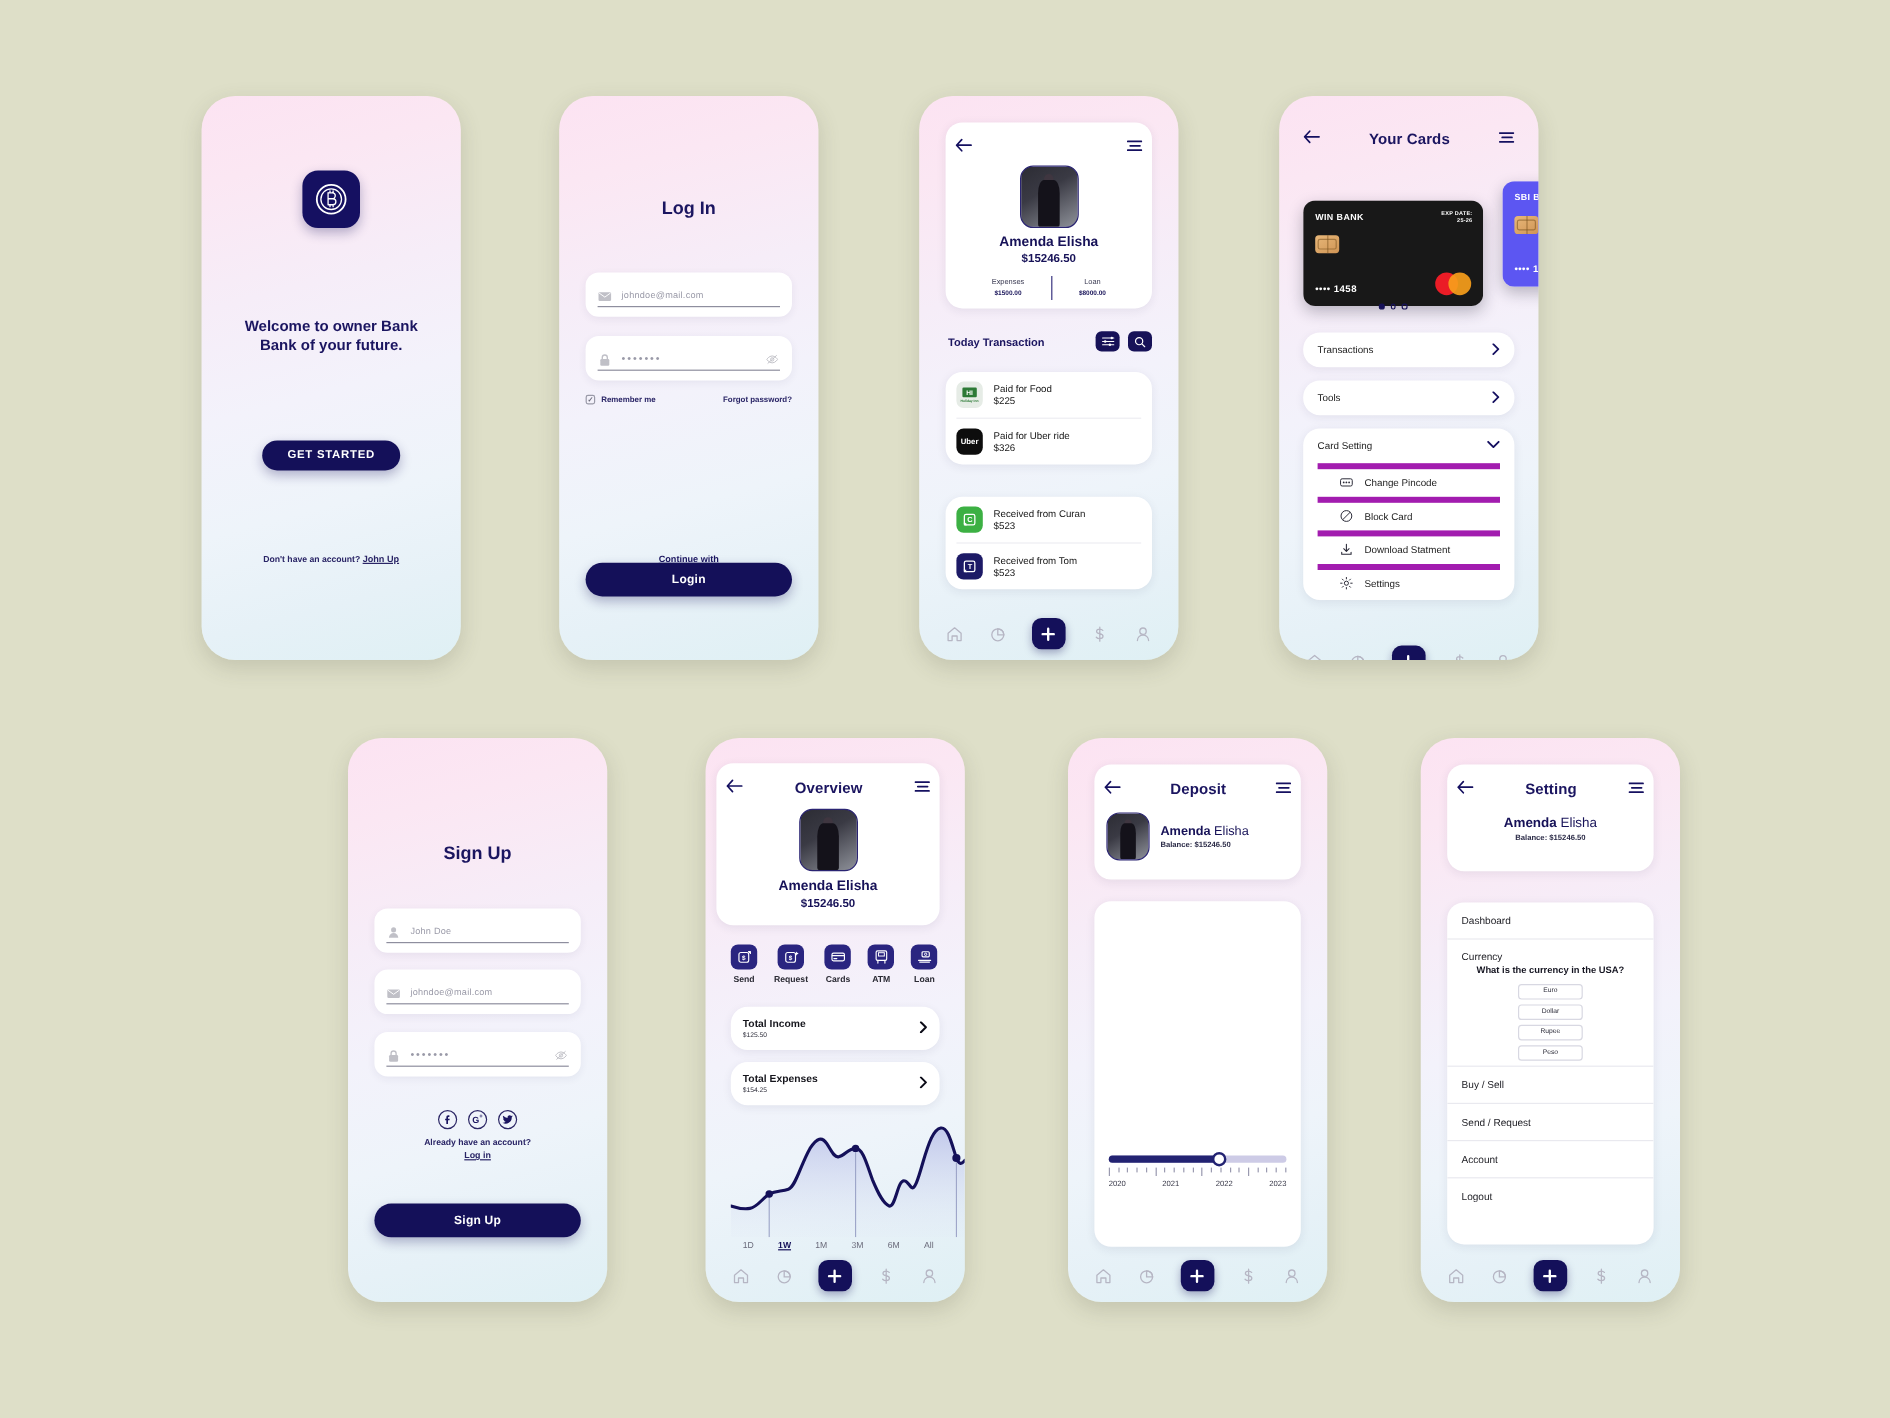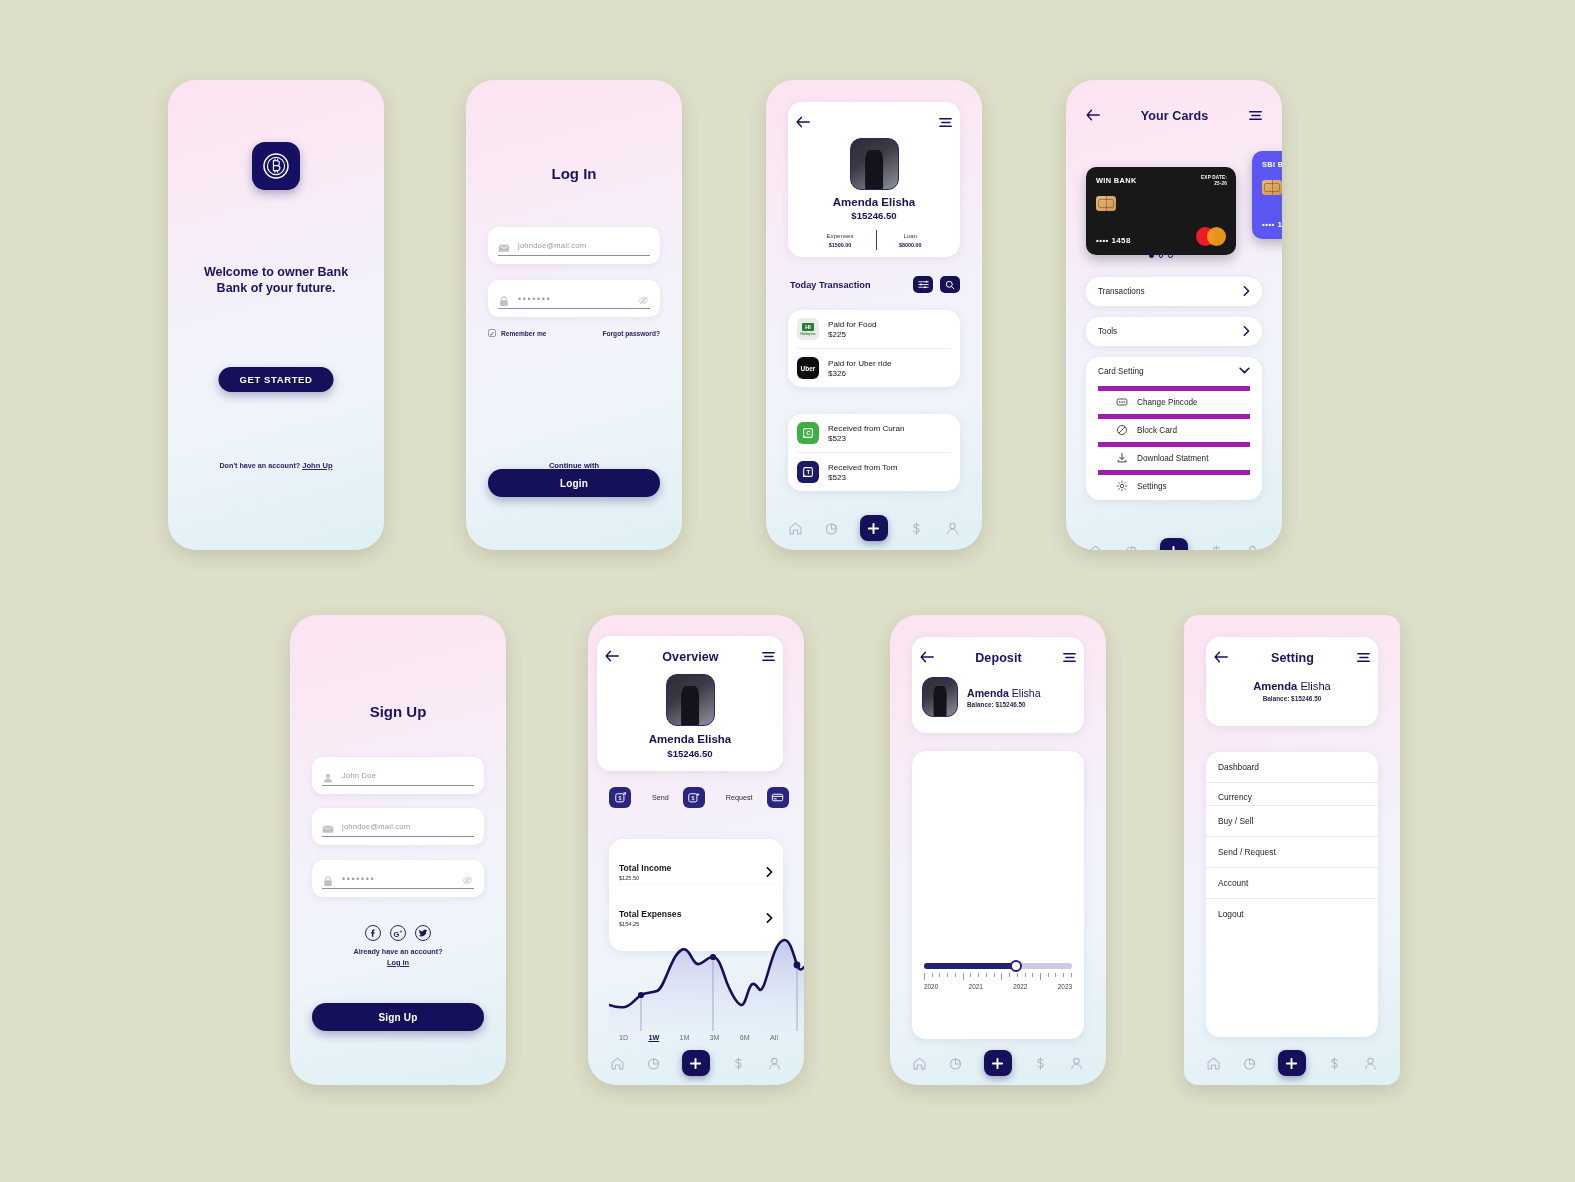--- a/index.html
+++ b/index.html
@@ -126,24 +126,24 @@
   .mc i:first-child { left:0; background:#eb1c26; }
   .mc i:last-child { right:0; background:#f79e1b; opacity:.92; }
   .dots-row { display:flex; justify-content:center; gap:5px; margin-top:9px;}
   .dot { width:4.5px; height:4.5px; border-radius:50%; border:1px solid #171258; }
   .dot.on { background:#171258; }
   .listcard { padding: 0 12px; }
   .lrow { display:flex; align-items:center; justify-content:space-between; height:29px; font-size:8.2px; color:#1c1c1c;}
   .lsub { display:flex; align-items:center; gap:9px; height:28px; font-size:8.2px; color:#1c1c1c; border-top:5px solid #a21caf; padding-left:18px;}
 
   
-  .act { display:flex; flex-direction:row; align-items:center; gap:21px; }
+  .act { display:flex; flex-direction:column; align-items:center; gap:3px;font-weight:bold; }
   .act .box { width:22px; height:21px; border-radius:6px; background:#2a2580; display:flex; align-items:center; justify-content:center; }
   .act .lbl { font-size:7.2px; color:#2b2b34; }
-  .stat-card { padding:24px 10px; display:flex; align-items:center; justify-content:space-between;}
+  .stat-card { padding:9px 10px; display:flex; align-items:center; justify-content:space-between;}
   .stat-t { font-size:8.6px; font-weight:700; color:#15151c;}
   .stat-v { font-size:5.6px; color:#2b2b38; margin-top:2px;}
   .ranges { display:flex; justify-content:space-between; padding: 0 10px; font-size:7.2px; color:#6a6a7a; }
   .ranges .on { color:#141059; font-weight:700; text-decoration: underline; }
 
   
   .ring-wrap { position:relative; width:118px; height:118px; margin: 0 auto; }
   .ring-center { position:absolute; inset:0; display:flex; flex-direction:column; align-items:center; justify-content:center; }
   .ring-val { font-size:19px; font-weight:700; color:#1b1f74; letter-spacing:-.3px;}
   .ring-sub { font-size:9px; color:#5d5d6b; margin-top:2px;}
@@ -845,21 +845,21 @@
         <span>
             <svg width="15" height="15" viewBox="0 0 18 18">
               <circle cx="9" cy="6" r="3.2" stroke="#b6b6c4" stroke-width="1.3" fill="none"></circle>
               <path d="M3.4 15.4a5.6 5.6 0 0 1 11.2 0" stroke="#b6b6c4" stroke-width="1.3" fill="none" stroke-linecap="round"></path>
             </svg>
           </span>
       </div>
     </div>
   </div>
 
-  <div class="phone" style="left:1184px; top:615px;border-radius:14px;">
+  <div class="phone" style="left:1184px; top:615px;">
     <div class="screen">
       <div class="card" style="position:absolute;left:22px;right:22px;top:22px;height:89px;padding-top:8px;">
         <div class="topbar" style="padding:0 8px;">
           <span>
             <svg class="ic-back" viewBox="0 0 18 14">
                 <path d="M7 1 1.5 7 7 13M1.5 7H17" stroke="#151060" stroke-width="1.8" fill="none" stroke-linecap="round" stroke-linejoin="round"></path>
               </svg>
           </span>
           <span class="ttl">Setting</span>
           <span>
@@ -872,20 +872,27 @@
           <b>Amenda</b>
           <span>Elisha</span>
         </div>
         <div style="text-align:center;margin-top:3px;font-size:6.4px;color:#2c2c48;font-weight:600;">Balance: $15246.50</div>
       </div>
 
       <div class="card" style="position:absolute;left:22px;right:22px;top:137px;bottom:48px;overflow:hidden;">
         <div class="set-row">Dashboard</div>
         <div style="padding:9px 12px 0;font-size:8.4px;color:#1c1c22;">Currency</div>
 
+        <div>
+          <div class="quiz-q">What is the currency in the USA?</div>
+          <div class="quiz-op">Euro</div>
+          <div class="quiz-op">Dollar</div>
+          <div class="quiz-op">Rupee</div>
+          <div class="quiz-op">Peso</div>
+        </div>
 
         <div style="border-top:1px solid #e9e9ef;margin-top:3px;"></div>
         <div class="set-row">Buy / Sell</div>
         <div class="set-row">Send / Request</div>
         <div class="set-row">Account</div>
         <div class="set-row" style="border-bottom:none;">Logout</div>
       </div>
 
       <div class="bnav">
         <span>

